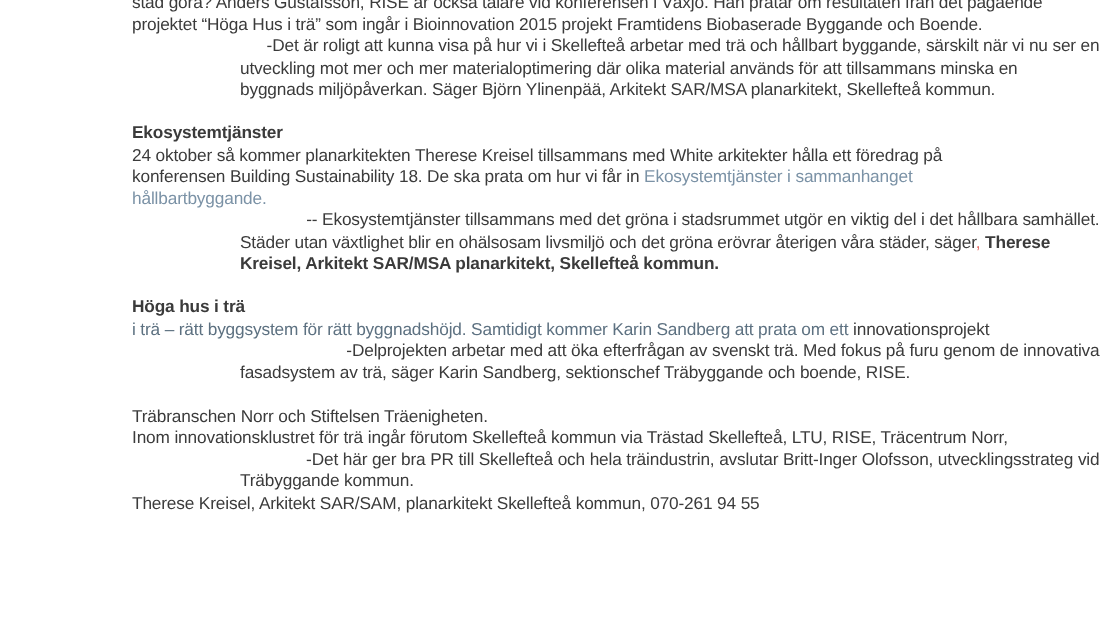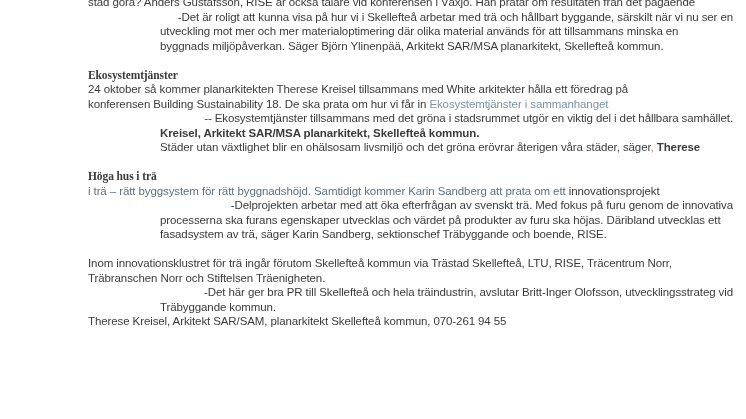--- a/index.html
+++ b/index.html
@@ -22,79 +22,80 @@
     font-size: 11.5px;
     letter-spacing: -0.1px;
     color: #3b3b3b;
   }
   .line {
     height: 14.5px;
     line-height: 14.5px;
     white-space: nowrap;
   }
   .sp { margin-top: 14.5px; }          
-  .heading .line { font-weight: 700; font-family: Liberation Serif, serif; }
+  .heading .line { font-weight: 700; }
   .indent { padding-left: 72px; }      
   .b-first { padding-left: 35px; text-align: right; }     
   .marker {
     display: inline-block;
     width: 37px;
   }
   .link  { color: #7b92a6; }
   .slate { color: #5d7181; }
   .red   { color: #e66a64; }
   .bold  { font-weight: 700; }
 </style>
 </head>
 <body>
 
 <div class="page">
 
   <div>
     <div class="line"><span>stad göra? Anders Gustafsson, RISE är också talare vid konferensen i Växjö. Han pratar om resultaten från det pågående</span></div>
+    <div class="line"><span>projektet “Höga Hus i trä” som ingår i Bioinnovation 2015 projekt Framtidens Biobaserade Byggande och Boende.</span></div>
   </div>
 
   <div>
     <div class="line b-first"><span class="marker">-</span><span>Det är roligt att kunna visa på hur vi i Skellefteå arbetar med trä och hållbart byggande, särskilt när vi nu ser en</span></div>
     <div class="line indent"><span>utveckling mot mer och mer materialoptimering där olika material används för att tillsammans minska en</span></div>
     <div class="line indent"><span>byggnads miljöpåverkan. Säger Björn Ylinenpää, Arkitekt SAR/MSA planarkitekt, Skellefteå kommun.</span></div>
   </div>
 
   <div class="heading sp">
     <div class="line">Ekosystemtjänster</div>
   </div>
 
   <div>
     <div class="line"><span>24 oktober så kommer planarkitekten Therese Kreisel tillsammans med White arkitekter hålla ett föredrag på</span></div>
     <div class="line"><span>konferensen Building Sustainability 18. De ska prata om hur vi får in </span><span class="link">Ekosystemtjänster i sammanhanget</span></div>
+    <div class="line"><span class="link">hållbartbyggande.</span></div>
   </div>
 
   <div>
     <div class="line b-first"><span class="marker">-</span><span>- Ekosystemtjänster tillsammans med det gröna i stadsrummet utgör en viktig del i det hållbara samhället.</span></div>
+    <div class="line indent"><span>Städer utan växtlighet blir en ohälsosam livsmiljö och det gröna erövrar återigen våra städer, säger</span><span class="red">,</span><span class="bold"> Therese</span></div>
     <div class="line indent"><span class="bold">Kreisel, Arkitekt SAR/MSA planarkitekt, Skellefteå kommun.</span></div>
-    <div class="line indent"><span>Städer utan växtlighet blir en ohälsosam livsmiljö och det gröna erövrar återigen våra städer, säger</span><span class="red">,</span><span class="bold"> Therese</span></div>
   </div>
 
   <div class="heading sp">
     <div class="line">Höga hus i trä</div>
   </div>
 
   <div>
     <div class="line"><span class="slate">i trä – rätt byggsystem för rätt byggnadshöjd. Samtidigt kommer Karin Sandberg att prata om ett </span><span>innovationsprojekt</span></div>
   </div>
 
   <div>
     <div class="line b-first"><span class="marker">-</span><span>Delprojekten arbetar med att öka efterfrågan av svenskt trä. Med fokus på furu genom de innovativa</span></div>
-    <div class="line indent"><span>processerna ska furans egenskaper utvecklas och värdet på produkter av furu ska höjas. Däribland utvecklas ett</span></div>
     <div class="line indent"><span>fasadsystem av trä, säger Karin Sandberg, sektionschef Träbyggande och boende, RISE.</span></div>
   </div>
 
   <div class="sp">
+    <div class="line"><span>Träbranschen Norr och Stiftelsen Träenigheten.</span></div>
     <div class="line"><span>Inom innovationsklustret för trä ingår förutom Skellefteå kommun via Trästad Skellefteå, LTU, RISE, Träcentrum Norr,</span></div>
-    <div class="line"><span>Träbranschen Norr och Stiftelsen Träenigheten.</span></div>
   </div>
 
   <div>
     <div class="line b-first"><span class="marker">-</span><span>Det här ger bra PR till Skellefteå och hela träindustrin, avslutar Britt-Inger Olofsson, utvecklingsstrateg vid</span></div>
     <div class="line indent"><span>Träbyggande kommun.</span></div>
   </div>
 
 
   <div>
     <div class="line"><span>Therese Kreisel, Arkitekt SAR/SAM, planarkitekt Skellefteå kommun, 070-261 94 55</span></div>

